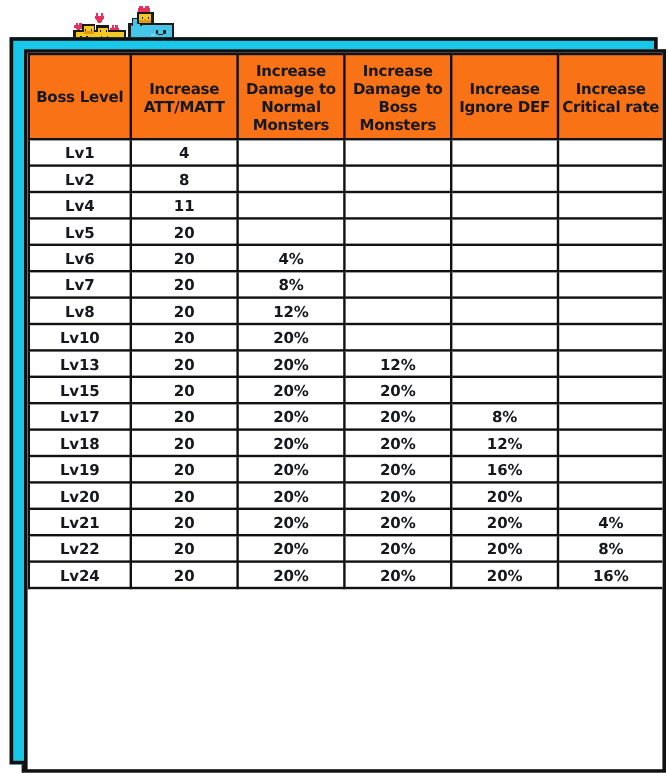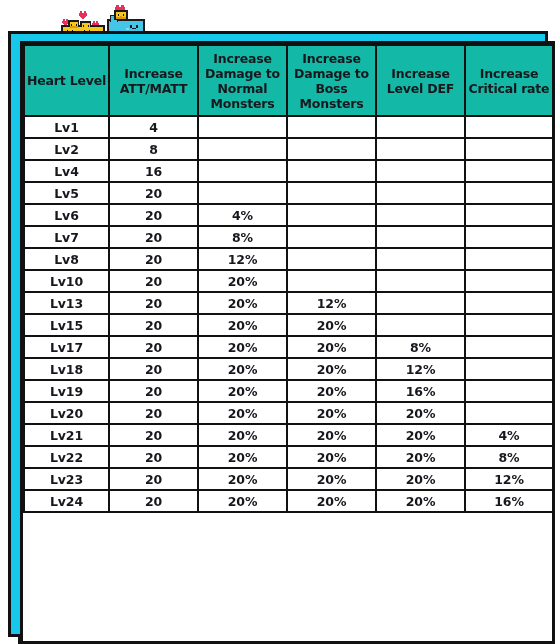--- a/index.html
+++ b/index.html
@@ -68,21 +68,21 @@
   table.stat-table td,
   table.stat-table th {
     border: 2px solid #111111;
     text-align: center;
     vertical-align: middle;
     color: #16181d;
     font-weight: bold;
     padding: 0;
   }
   table.stat-table th {
-    background: #14b8a6;
+    background: #f97316;
     height: 69px;
     font-size: 12.5px;
     line-height: 15px;
     letter-spacing: -0.2px;
   }
   table.stat-table td {
     height: 20px;
     font-size: 12.5px;
     background: #ffffff;
     letter-spacing: -0.1px;
@@ -214,41 +214,41 @@
         <col class="c0">
           <col class="c1">
           <col class="c2">
         <col class="c3">
           <col class="c4">
           <col class="c5">
       </colgroup>
       <thead>
         <tr>
           <th>
-            <span>Heart Level</span>
+            <span>Boss Level</span>
           </th>
           <th>
             <span>Increase</span><br>
             <span>ATT/MATT</span>
           </th>
           <th>
             <span>Increase</span><br>
             <span>Damage to</span><br>
             <span>Normal</span><br>
             <span>Monsters</span>
           </th>
           <th>
             <span>Increase</span><br>
             <span>Damage to</span><br>
             <span>Boss</span><br>
             <span>Monsters</span>
           </th>
           <th>
             <span>Increase</span><br>
-            <span>Level DEF</span>
+            <span>Ignore DEF</span>
           </th>
           <th>
             <span>Increase</span><br>
             <span>Critical rate</span>
           </th>
         </tr>
       </thead>
       <tbody id="tbody">
           <tr>
             <td class="lvl">Lv1</td>
@@ -261,21 +261,21 @@
           <tr>
             <td class="lvl">Lv2</td>
             <td>8</td>
             <td class="blank"></td>
             <td class="blank"></td>
             <td class="blank"></td>
             <td class="blank"></td>
           </tr>
           <tr>
             <td class="lvl">Lv4</td>
-            <td>16</td>
+            <td>11</td>
             <td class="blank"></td>
             <td class="blank"></td>
             <td class="blank"></td>
             <td class="blank"></td>
           </tr>
           <tr>
             <td class="lvl">Lv5</td>
             <td>20</td>
             <td class="blank blank-last"></td>
             <td class="blank"></td>
@@ -370,28 +370,20 @@
             <td>20%</td>
             <td>4%</td>
           </tr>
           <tr>
             <td class="lvl">Lv22</td>
             <td>20</td>
             <td>20%</td>
             <td>20%</td>
             <td>20%</td>
             <td>8%</td>
-          </tr>
-          <tr>
-            <td class="lvl">Lv23</td>
-            <td>20</td>
-            <td>20%</td>
-            <td>20%</td>
-            <td>20%</td>
-            <td>12%</td>
           </tr>
           <tr>
             <td class="lvl">Lv24</td>
             <td>20</td>
             <td>20%</td>
             <td>20%</td>
             <td>20%</td>
             <td>16%</td>
           </tr>
         </tbody>

